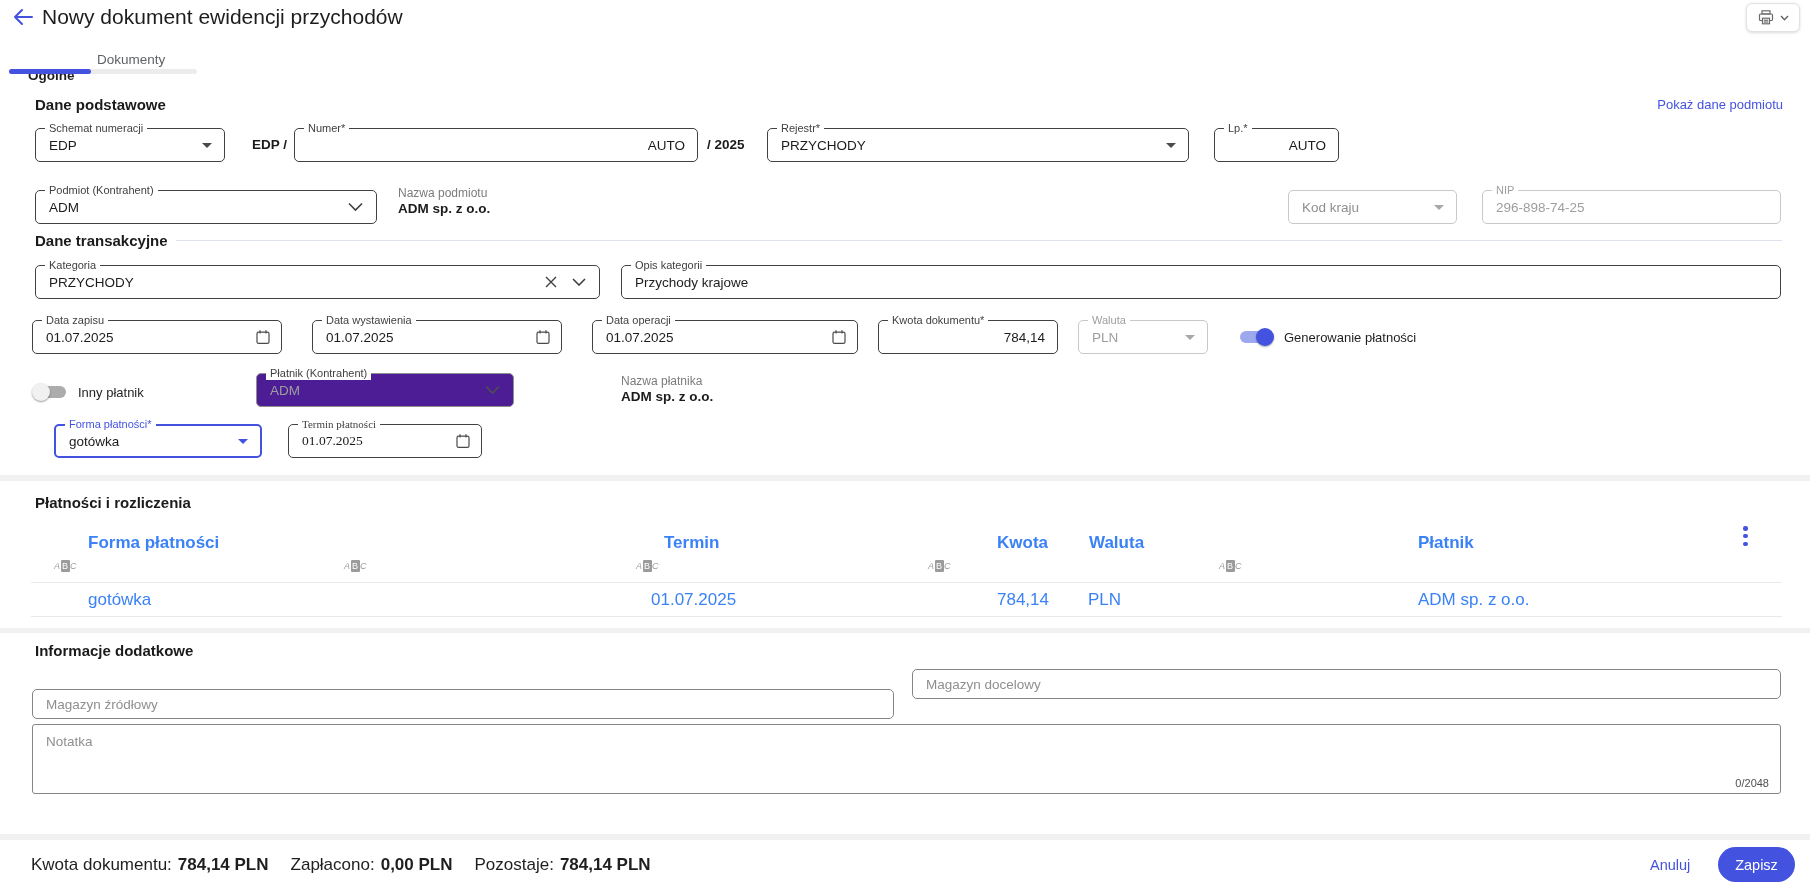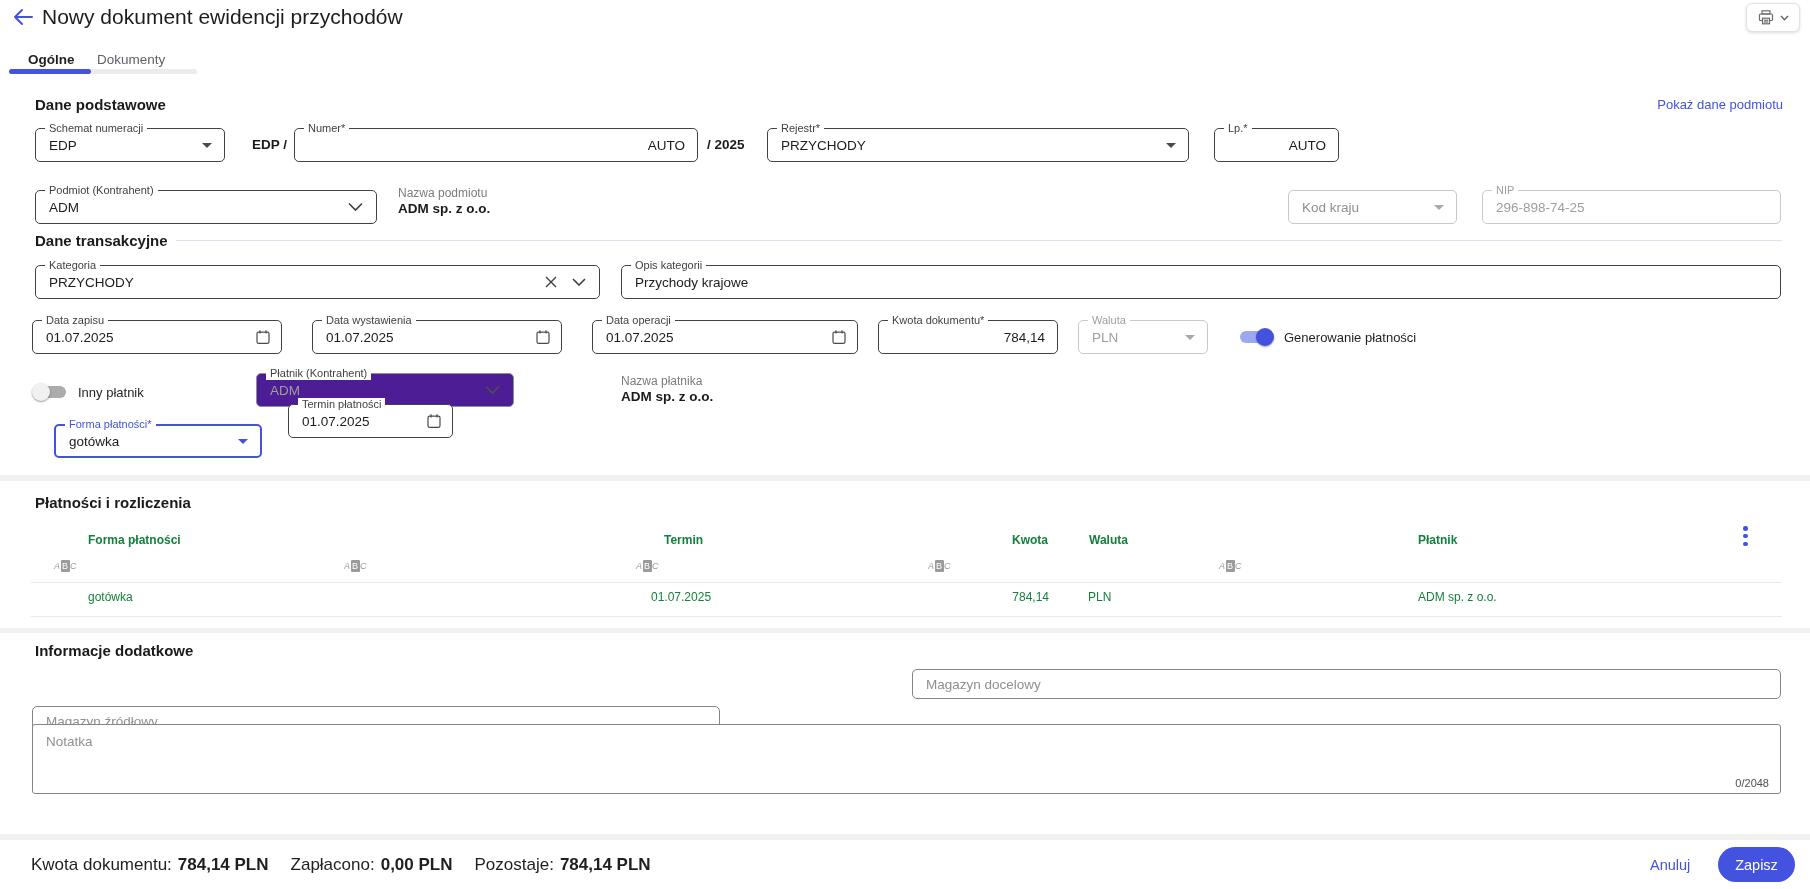--- a/index.html
+++ b/index.html
@@ -53,21 +53,21 @@
 
   
   .toggle{position:absolute;width:36px;height:18px;cursor:pointer;}
   .toggle .track{position:absolute;left:2px;top:3px;width:32px;height:12px;border-radius:7px;background:#9da9ef;}
   .toggle .thumb{position:absolute;right:0;top:0;width:18px;height:18px;border-radius:50%;background:var(--accent);box-shadow:0 1px 2px rgba(0,0,0,.35);}
   .toggle.off .track{background:#acacac;}
   .toggle.off .thumb{left:0;right:auto;background:#f1f1f1;box-shadow:0 1px 2px rgba(0,0,0,.4);}
   .toggle-label{position:absolute;font-size:13px;color:#1f1f1f;white-space:nowrap;}
 
   
-  .tcell{position:absolute;font-size:12px;color:#15803d;white-space:nowrap;padding-left:37px;}
+  .tcell{position:absolute;font-size:17px;color:#3b82f6;white-space:nowrap;padding-left:37px;}
   .thead{font-weight:700;}
   .abc{position:absolute;font-size:9px;color:#9b9b9b;line-height:12px;letter-spacing:.5px;cursor:pointer;}
   .abc b{display:inline-block;background:#9b9b9b;color:#fff;font-weight:400;padding:0 1.5px;border-radius:1px;}
   .kebab{position:absolute;left:1743px;top:526px;width:5px;height:20px;display:flex;flex-direction:column;justify-content:space-between;cursor:pointer;}
   .kebab i{width:4.5px;height:4.5px;border-radius:50%;background:var(--accent);}
 
   
   .inp{position:absolute;height:30px;border:1px solid #858585;border-radius:5px;box-sizing:border-box;
        padding:0 13px;font:13.5px "Liberation Sans","DejaVu Sans",sans-serif;color:#1c1c1c;background:#fff;}
   .inp::placeholder{color:#8f8f8f;opacity:1;}
@@ -104,21 +104,21 @@
       <rect x="1.5" y="4" width="13" height="6.5" rx="1"></rect>
       <rect x="4.5" y="8.2" width="7" height="5.6" fill="#fff"></rect>
       <line x1="5.8" y1="10.2" x2="10.2" y2="10.2"></line>
       <line x1="5.8" y1="12" x2="10.2" y2="12"></line>
     </svg>
     <svg width="9" height="6" viewBox="0 0 9 6" fill="none" stroke="#5f6368" stroke-width="1.4">
       <path d="M1 1 L4.5 4.7 L8 1"></path>
     </svg>
   </div>
 
-  <span class="tab active" style="left:28px;">Ogólne</span>
+  <span class="tab active" style="left:28px;margin-top:16px;">Ogólne</span>
   <span class="tab inactive" style="left:97px;">Dokumenty</span>
   <div class="tab-track">
     <div class="tab-ind"></div>
   </div>
 
   <div class="h" style="left:35px;top:96px;">Dane podstawowe</div>
   <span class="link" style="right:27px;top:97px;">Pokaż dane podmiotu</span>
 
   <div class="f" style="left:35px;top:128px;width:190px;">
     <span class="fl">Schemat numeracji</span>
@@ -229,21 +229,21 @@
       </svg>
   </div>
   <span class="mini-label" style="left:621px;top:374px;">Nazwa płatnika</span>
   <span class="mini-value" style="left:621px;top:389px;">ADM sp. z o.o.</span>
 
   <div class="f focused" style="left:32px;top:424px;width:208px;margin-left:22px;">
     <span class="fl">Forma płatności*</span>
     <span class="fv">gotówka</span>
     <i class="tri blue"></i>
   </div>
-  <div class="f" style="left:288px;top:404px;width:165px;">
+  <div class="f" style="left:288px;top:424px;width:194px;font-family:Liberation Serif, serif;">
     <span class="fl">Termin płatności</span>
     <span class="fv">01.07.2025</span>
     <svg class="icon-abs" style="right:11px;" width="14" height="15" viewBox="0 0 14 15" fill="none" stroke="#4a4a4a" stroke-width="1.2">
         <rect x="1" y="2.6" width="12" height="11.2" rx="1.6"></rect>
         <path d="M4 0.8 V4 M10 0.8 V4"></path>
       </svg>
   </div>
 
   <div class="band" style="top:475px;height:6px;"></div>
 
@@ -273,21 +273,21 @@
     <span class="tcell" style="left:614px;top:590px;">01.07.2025</span>
     <span class="tcell" style="left:932px;top:590px;width:80px;text-align:right;">784,14</span>
     <span class="tcell" style="left:1051px;top:590px;">PLN</span>
     <span class="tcell" style="left:1381px;top:590px;">ADM sp. z o.o.</span>
   </div>
   <div class="line" style="left:31px;top:616px;width:1751px;"></div>
 
   <div class="band" style="top:628px;height:5px;"></div>
 
   <div class="h" style="left:35px;top:642px;">Informacje dodatkowe</div>
-  <input class="inp" style="left: 32px; top: 706px; width: 688px;" placeholder="Magazyn źródłowy">
+  <input class="inp" style="left: 32px; top: 689px; width: 862px;" placeholder="Magazyn źródłowy">
   <input class="inp" style="left: 912px; top: 669px; width: 869px;" placeholder="Magazyn docelowy">
   <div class="notatka-wrap">
     <textarea placeholder="Notatka" style=""></textarea>
     <span class="counter">0/2048</span>
   </div>
 
   <div class="band" style="top:834px;height:6px;"></div>
   <div class="footer-info">
     <span>Kwota dokumentu:</span>
     <b>784,14 PLN</b>

